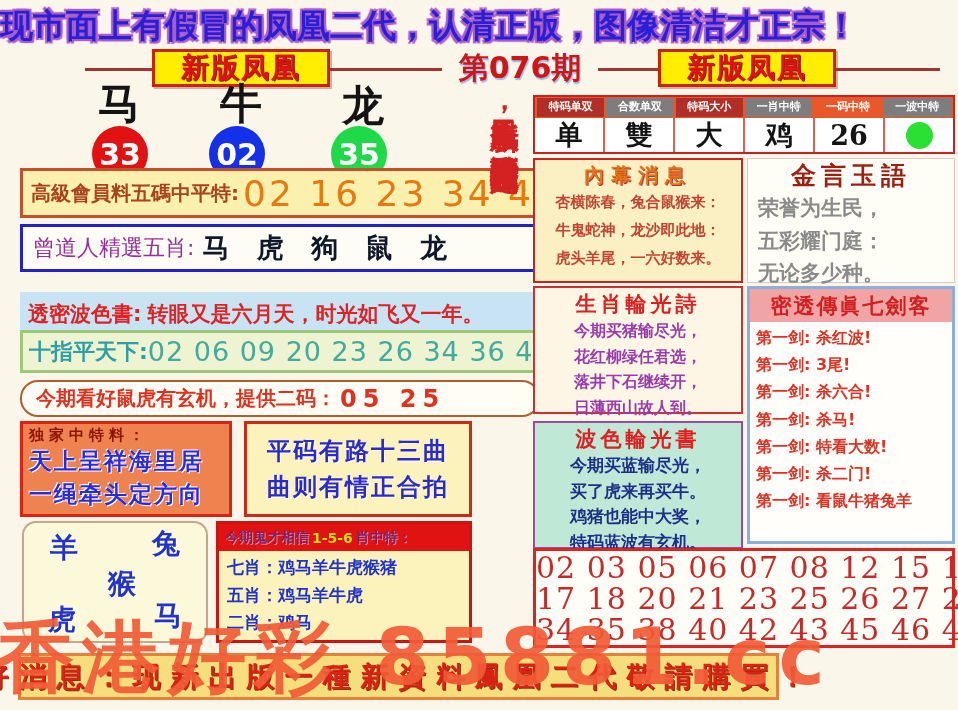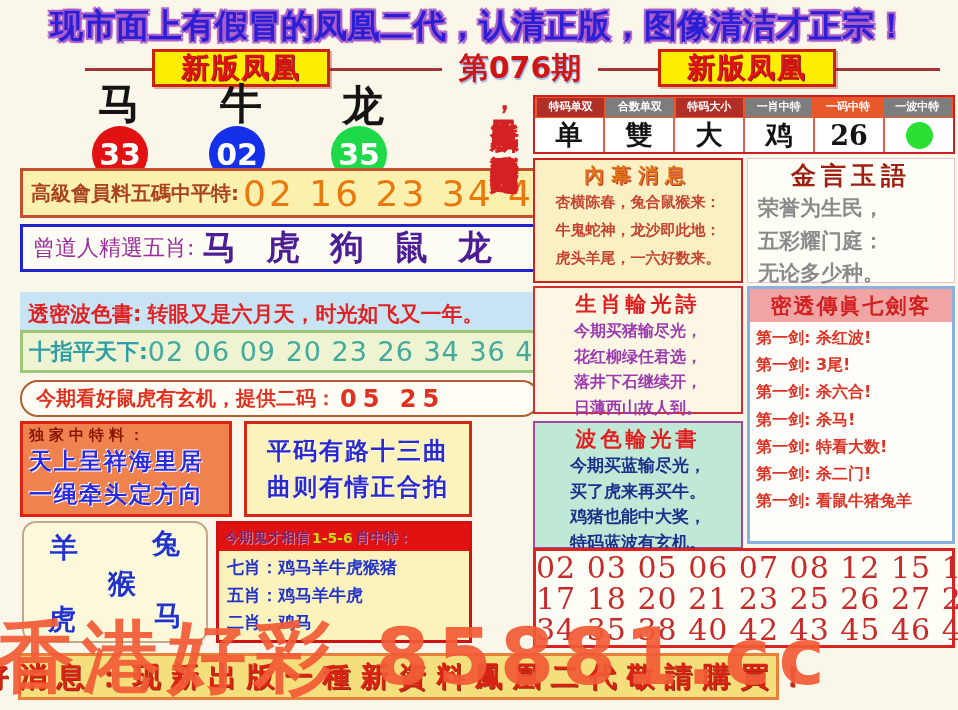--- a/index.html
+++ b/index.html
@@ -5,21 +5,21 @@
   * { margin:0; padding:0; box-sizing:border-box; }
   html,body { width:958px; height:710px; }
   body {
     position:relative; background:#fbf6ea; overflow:hidden;
     font-family:"DejaVu Sans", sans-serif;
   }
   .abs { position:absolute; }
 
   
   .warning {
-    top:4px; left:0; width:958px; text-align:center;
+    top:4px; left:0; width:778px; text-align:center;
     font-size:33px; font-weight:bold; color:#2a1fd4; white-space:nowrap;
     text-shadow:2px 2px 1px #a95cc9, -2px -2px 1px #a95cc9, 2px -2px 1px #a95cc9, -2px 2px 1px #a95cc9;
   }
 
   
   .title-line { top:68px; left:85px; width:855px; border-top:3px solid #a03535; }
   .brand-box {
     top:49px; height:38px; width:178px; background:#ffee00;
     border:3px solid #cc2200; display:flex; align-items:center; justify-content:center;
     font-size:28px; font-weight:bold; color:#e01111; letter-spacing:2px;
@@ -43,21 +43,21 @@
   .ball-blue { background:#1430e8; left:209px; }
   .ball-green { background:#1ed948; left:331px; }
 
   
   .lrow { left:20px; width:520px; display:flex; align-items:center; white-space:nowrap; overflow:hidden; }
   .row-vip { top:168px; height:50px; background:#fbf0ae; border:3px solid #c34f2c; padding:0 8px; }
   .row-vip .lbl { font-size:20px; font-weight:bold; color:#a8431e; }
   .row-vip .nums { font-size:36px; color:#e8790f; letter-spacing:3px; margin-left:4px; }
   .row-zdr { top:224px; height:48px; background:#fdfdf6; border:3px solid #2222cc; padding:0 10px; }
   .row-zdr .lbl { font-size:22px; font-weight:normal; color:#9a2d9a; }
-  .row-zdr .val { font-size:34px; font-weight:bold; color:#4c1d95; word-spacing:18px; margin-left:8px; }
+  .row-zdr .val { font-size:27px; font-weight:bold; color:#0f172a; word-spacing:18px; margin-left:8px; }
   .row-bose { top:292px; height:44px; background:#c8e4f4; padding:12px 8px; }
   .row-bose .lbl { font-size:21px; font-weight:bold; color:#e02222; }
   .row-bose .val { font-size:21px; font-weight:bold; color:#e02222; margin-left:6px; }
   .row-shizhi { top:330px; height:43px; background:#eef4d2; border:3px solid #9cc878; padding:0 6px; }
   .row-shizhi .lbl { font-size:22px; font-weight:bold; color:#2f9fa5; }
   .row-shizhi .nums { font-size:27px; color:#43aa9d; letter-spacing:1px; }
   .row-erma { top:380px; height:37px; background:#fffdf4; border:2px solid #b06030; border-radius:18px; padding:0 14px; }
   .row-erma .lbl { font-size:20px; font-weight:bold; color:#e03020; }
   .row-erma .nums { font-size:24px; font-weight:bold; color:#e03020; letter-spacing:6px; margin-left:4px; }
 

